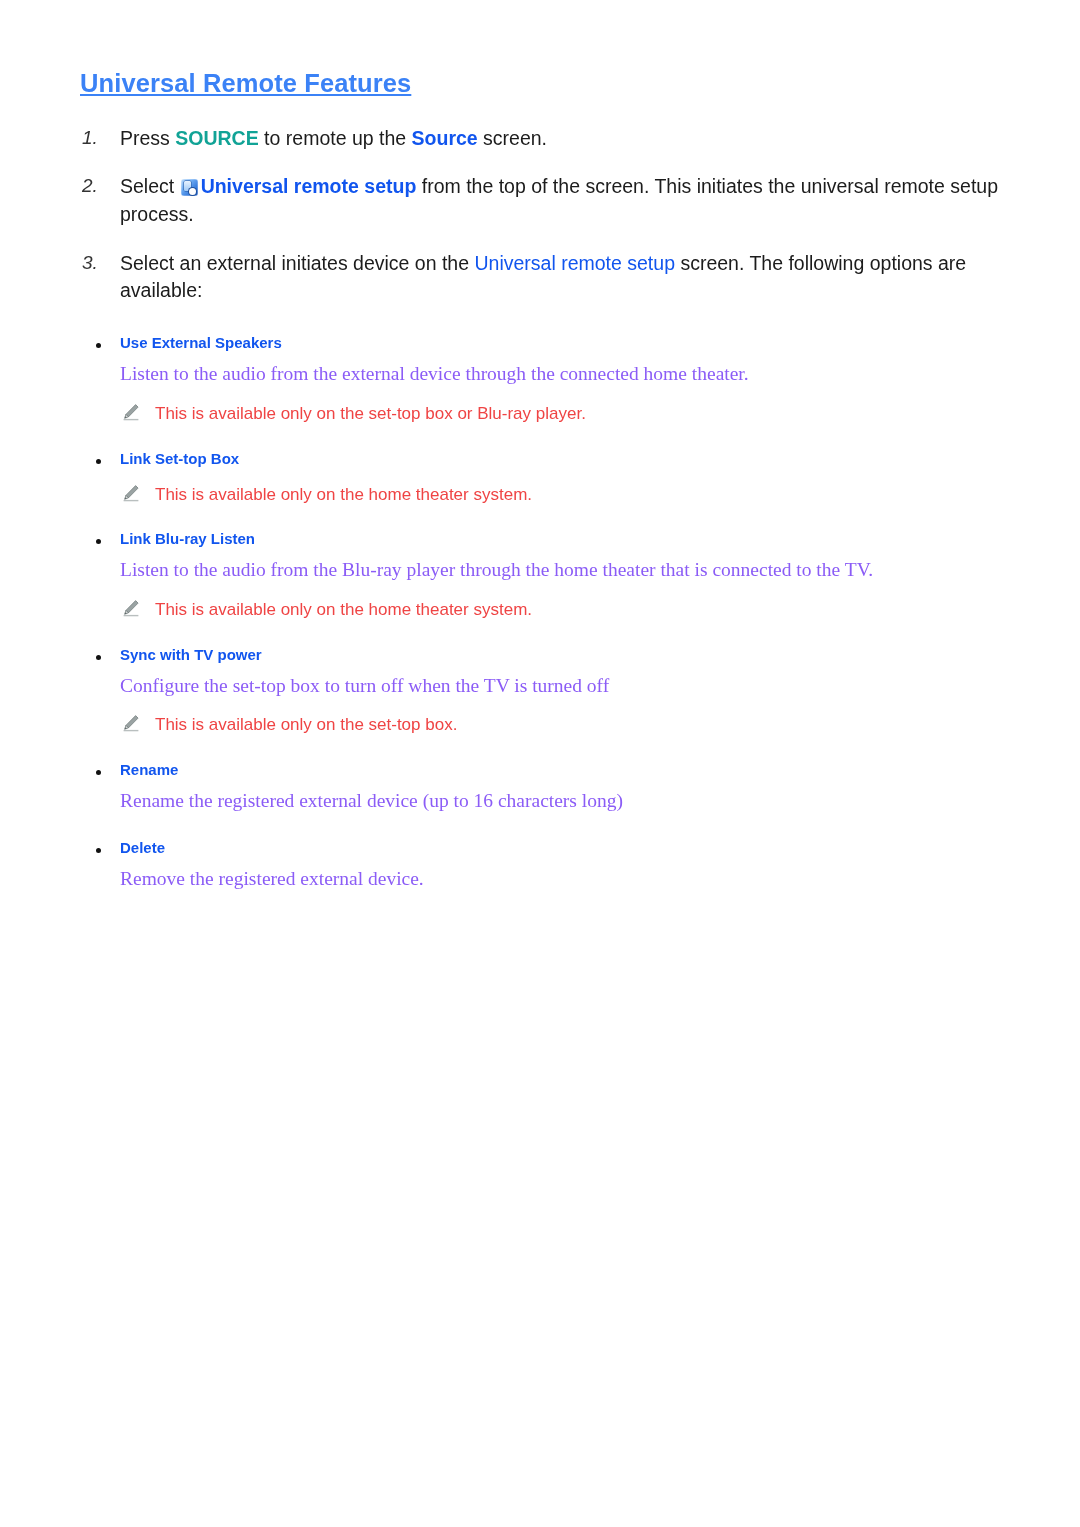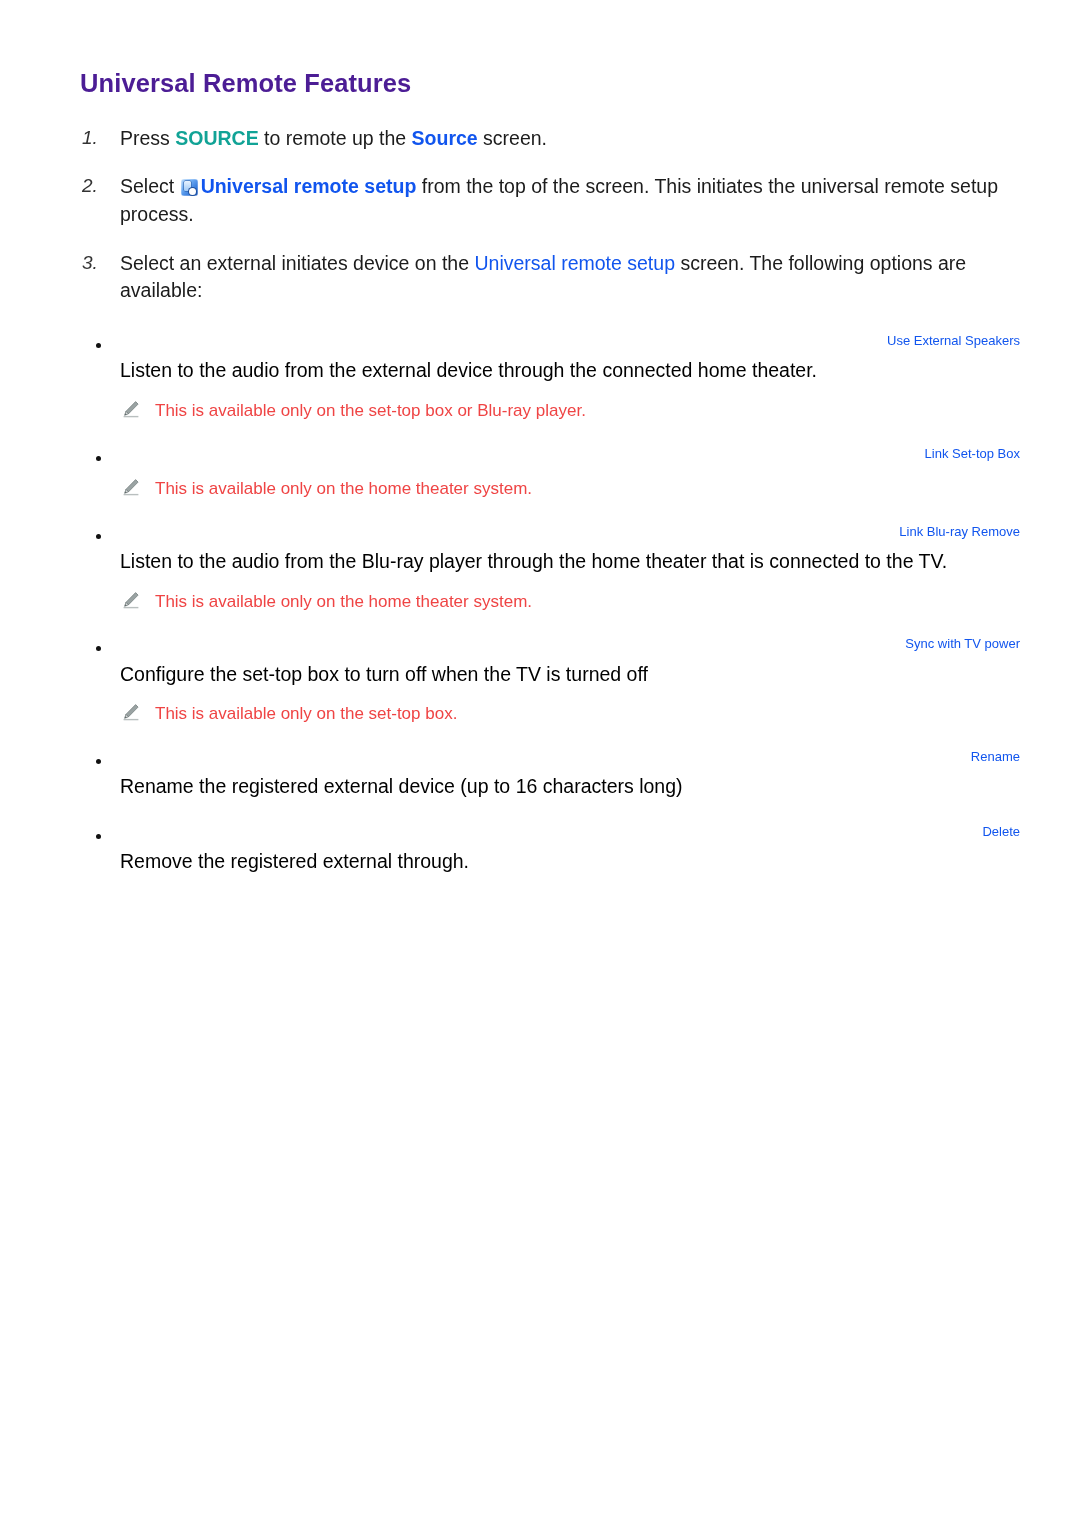--- a/index.html
+++ b/index.html
@@ -22,26 +22,27 @@
     background: #ffffff;
     overflow: hidden;
   }
 
   .content {
     padding: 68px 60px 0 80px;
   }
 
   
   .page-title {
-    color: #4c1d95;
+    color: #3b82f6;
     font-size: 25.5px;
     font-weight: bold;
     letter-spacing: 0.1px;
     margin: 0 0 26px 0;
     line-height: 1.2;
+    text-decoration: underline;
   }
 
   
   .steps {
     margin: 0;
     padding: 0;
     list-style: none;
   }
   .step {
     position: relative;
@@ -114,41 +115,41 @@
   
   .options {
     margin: 0;
     padding: 0;
     list-style: none;
   }
   .option-term {
     position: relative;
     padding-left: 40px;
     margin: 0 0 7px 0;
-    font-size: 13px;
-    font-weight: normal;
+    font-size: 15px;
+    font-weight: bold;
     color: #1155ee;
     line-height: 1.4;
-    text-align: right;
   }
   .option-term .dot {
     position: absolute;
     left: 16px;
     top: 11px;
     width: 5px;
     height: 5px;
     border-radius: 50%;
     background: #111111;
   }
   .option-desc {
     margin: 0 0 6px 0;
     padding-left: 40px;
     font-size: 19.5px;
     line-height: 1.42;
-    color: #000000;
+    color: #8b5cf6;
+    font-family: Liberation Serif, serif;
   }
   .option-block { margin-bottom: 22px; }
 
   
   .note {
     position: relative;
     padding-left: 75px;
     margin: 14px 0 4px 0;
     font-size: 17px;
     line-height: 1.4;
@@ -225,21 +226,21 @@
             <polygon points="2.6,15.3 3.4,13.2 4.8,14.6" fill="#5c6666"></polygon>
             <line x1="1.6" y1="16.6" x2="16.4" y2="16.6" stroke="#b9bfbf" stroke-width="1.4"></line>
           </svg>
           <span>This is available only on the home theater system.</span>
         </div>
       </div>
 
       <div class="option-block">
         <div class="option-term">
           <span class="dot"></span>
-          <span>Link Blu-ray Remove</span>
+          <span>Link Blu-ray Listen</span>
         </div>
         <div class="option-desc">Listen to the audio from the Blu-ray player through the home theater that is connected to the TV.</div>
         <div class="note">
           <svg class="pencil-icon" viewBox="0 0 18 18" xmlns="http://www.w3.org/2000/svg">
             <polygon points="13.6,1.6 16.1,4.1 6.4,13.9 3.9,11.4" fill="#9aa3a3" stroke="#6e7878" stroke-width="0.7"></polygon>
             <polygon points="3.9,11.4 6.4,13.9 2.6,15.3" fill="#d8dcdc" stroke="#6e7878" stroke-width="0.7"></polygon>
             <polygon points="2.6,15.3 3.4,13.2 4.8,14.6" fill="#5c6666"></polygon>
             <line x1="1.6" y1="16.6" x2="16.4" y2="16.6" stroke="#b9bfbf" stroke-width="1.4"></line>
           </svg>
           <span>This is available only on the home theater system.</span>
@@ -270,18 +271,18 @@
           <span>Rename</span>
         </div>
         <div class="option-desc">Rename the registered external device (up to 16 characters long)</div>
       </div>
 
       <div class="option-block">
         <div class="option-term">
           <span class="dot"></span>
           <span>Delete</span>
         </div>
-        <div class="option-desc">Remove the registered external through.</div>
+        <div class="option-desc">Remove the registered external device.</div>
       </div>
 
     </div>
   </div>
 </div>
 
 </body></html>

